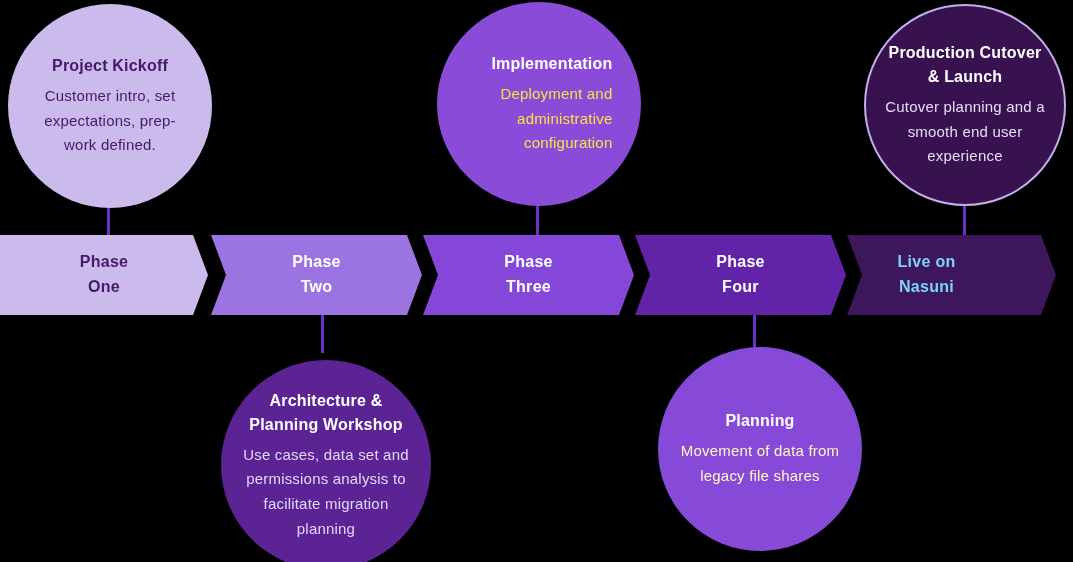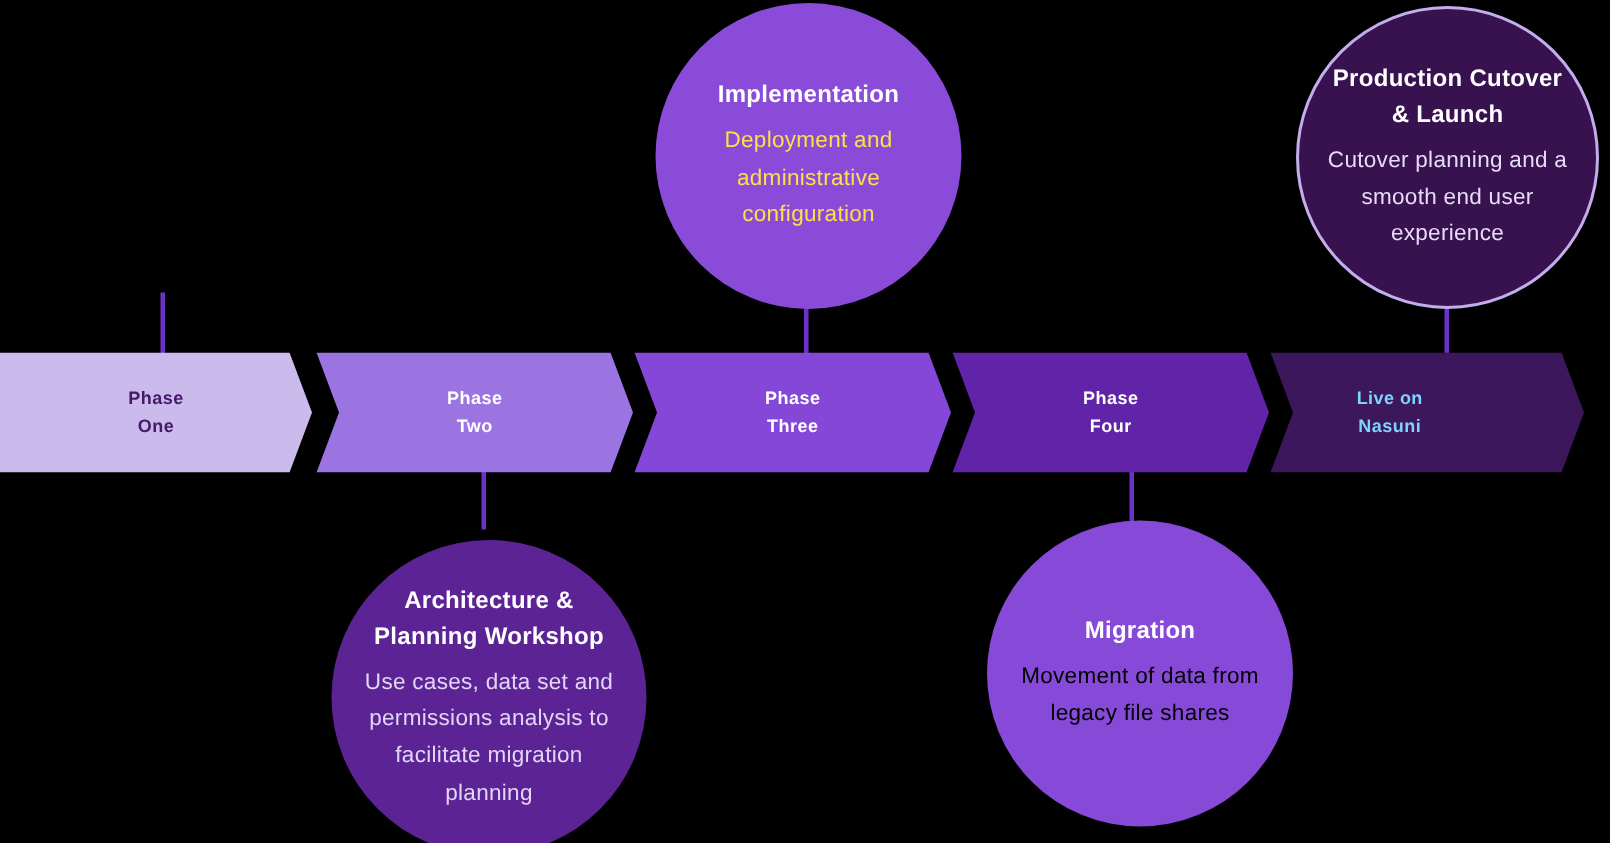--- a/index.html
+++ b/index.html
@@ -32,21 +32,21 @@
   }
   .band svg { display: block; }
   .phase-label {
     position: absolute;
     top: 235px;
     height: 80px;
     display: flex;
     align-items: center;
     justify-content: center;
     text-align: center;
-    font-size: 12px;
+    font-size: 16px;
     font-weight: 700;
     letter-spacing: 0.3px;
     line-height: 1.55;
     white-space: pre-line;
     z-index: 3;
   }
   
   .circle {
     position: absolute;
     border-radius: 50%;
@@ -67,21 +67,21 @@
     line-height: 1.5;
     margin-bottom: 6px;
   }
   .circle .desc {
     font-size: 15px;
   }
   .c-kickoff        { left: 8px;   top: 4px;   width: 204px; height: 204px; }
   .c-kickoff .content        { width: 78%; }
   .c-architecture   { left: 221px; top: 360px; width: 210px; height: 210px; }
   .c-architecture .content   { width: 88%; }
-  .c-implementation { left: 437px; top: 2px;   width: 204px; height: 204px; }
+  .c-implementation { left: 437px; top: 2px;   width: 204px; height: 204px; text-align: right; }
   .c-implementation .content { width: 72%; }
   .c-migration      { left: 658px; top: 347px; width: 204px; height: 204px; }
   .c-migration .content      { width: 90%; }
   .c-production     { left: 864px; top: 4px;   width: 202px; height: 202px; border-width: 2px; border-style: solid; }
   .c-production .content     { width: 84%; }
 </style>
 </head>
 <body>
 
 <div class="canvas">
@@ -106,39 +106,45 @@
 One</div>
   <div class="phase-label" style="left: 211px; width: 211px; color: rgb(255, 255, 255);">Phase
 Two</div>
   <div class="phase-label" style="left: 423px; width: 211px; color: rgb(255, 255, 255);">Phase
 Three</div>
   <div class="phase-label" style="left: 635px; width: 211px; color: rgb(255, 255, 255);">Phase
 Four</div>
   <div class="phase-label" style="left: 822px; width: 209px; color: #7dd3fc;">Live on
 Nasuni</div>
 
+  <div class="circle c-kickoff" style="background-color: rgb(203, 186, 236);">
+    <div class="content" style="color: rgb(70, 24, 107);">
+      <div class="title">Project Kickoff</div>
+      <div class="desc">Customer intro, set expectations, prep-work defined.</div>
+    </div>
+  </div>
 
   <div class="circle c-architecture" style="background-color: rgb(92, 35, 149);">
     <div class="content" style="color: rgb(255, 255, 255);">
       <div class="title">Architecture &amp; Planning Workshop</div>
       <div class="desc" style="color: rgb(226, 214, 246);">Use cases, data set and permissions analysis to facilitate migration planning</div>
     </div>
   </div>
 
   <div class="circle c-implementation" style="background-color: rgb(138, 75, 217);">
     <div class="content" style="color: rgb(255, 255, 255);">
       <div class="title">Implementation</div>
       <div class="desc" style="color: #fde047;">Deployment and administrative configuration</div>
     </div>
   </div>
 
   <div class="circle c-migration" style="background-color: rgb(135, 73, 216);">
     <div class="content" style="color: rgb(255, 255, 255);">
-      <div class="title">Migration</div>
-      <div class="desc" style="color: #000000;">Movement of data from legacy file shares</div>
+      <div class="title">Planning</div>
+      <div class="desc" style="color: #fef9c3;">Movement of data from legacy file shares</div>
     </div>
   </div>
 
   <div class="circle c-production" style="background-color: rgb(56, 18, 79); border-color: rgb(195, 173, 237);">
     <div class="content" style="color: rgb(255, 255, 255);">
       <div class="title">Production Cutover &amp; Launch</div>
       <div class="desc" style="color: rgb(230, 220, 248);">Cutover planning and a smooth end user experience</div>
     </div>
   </div>
 

